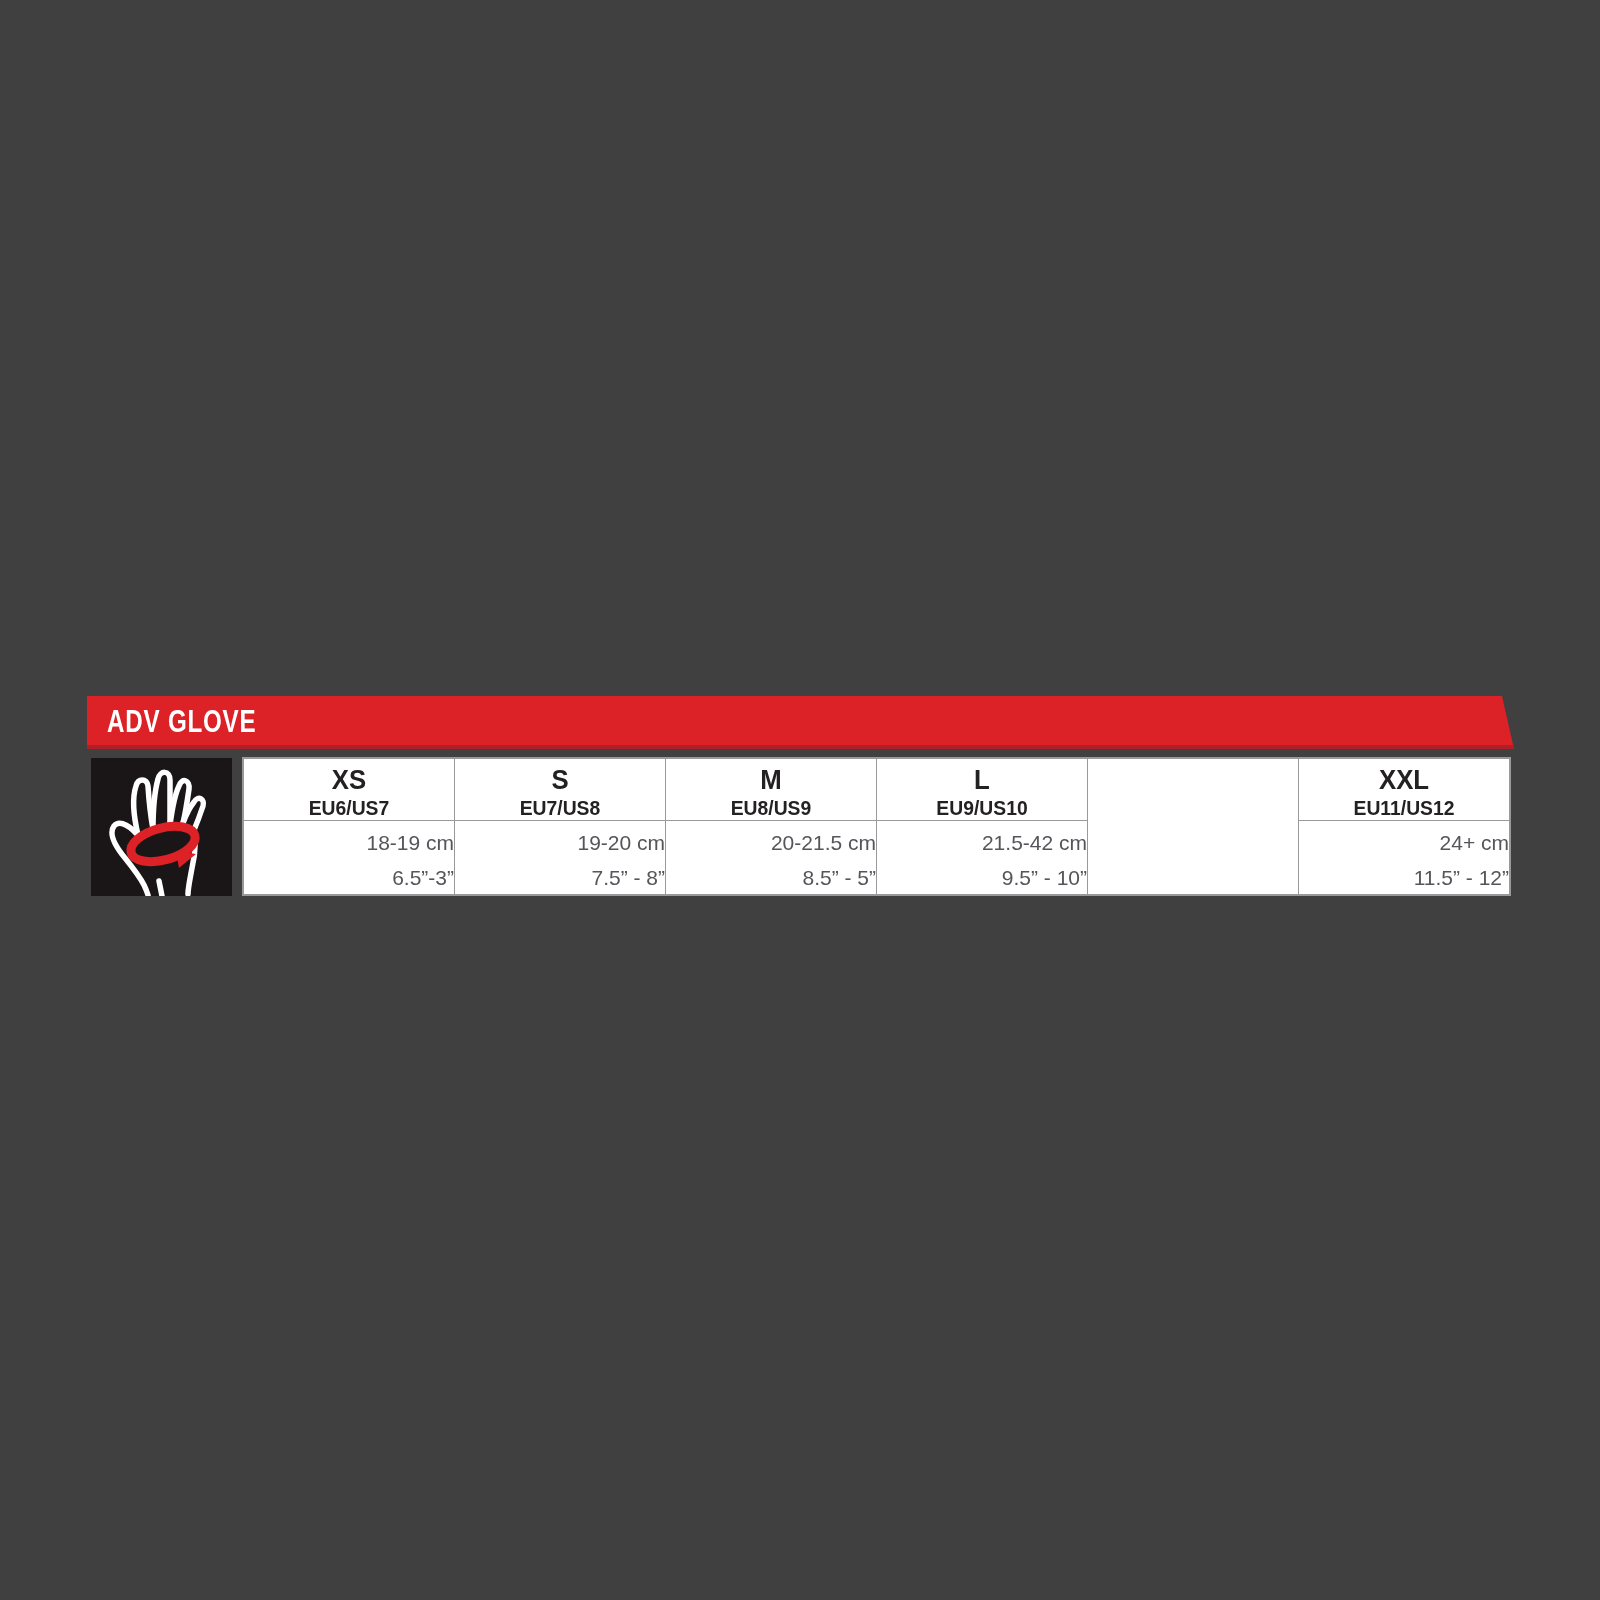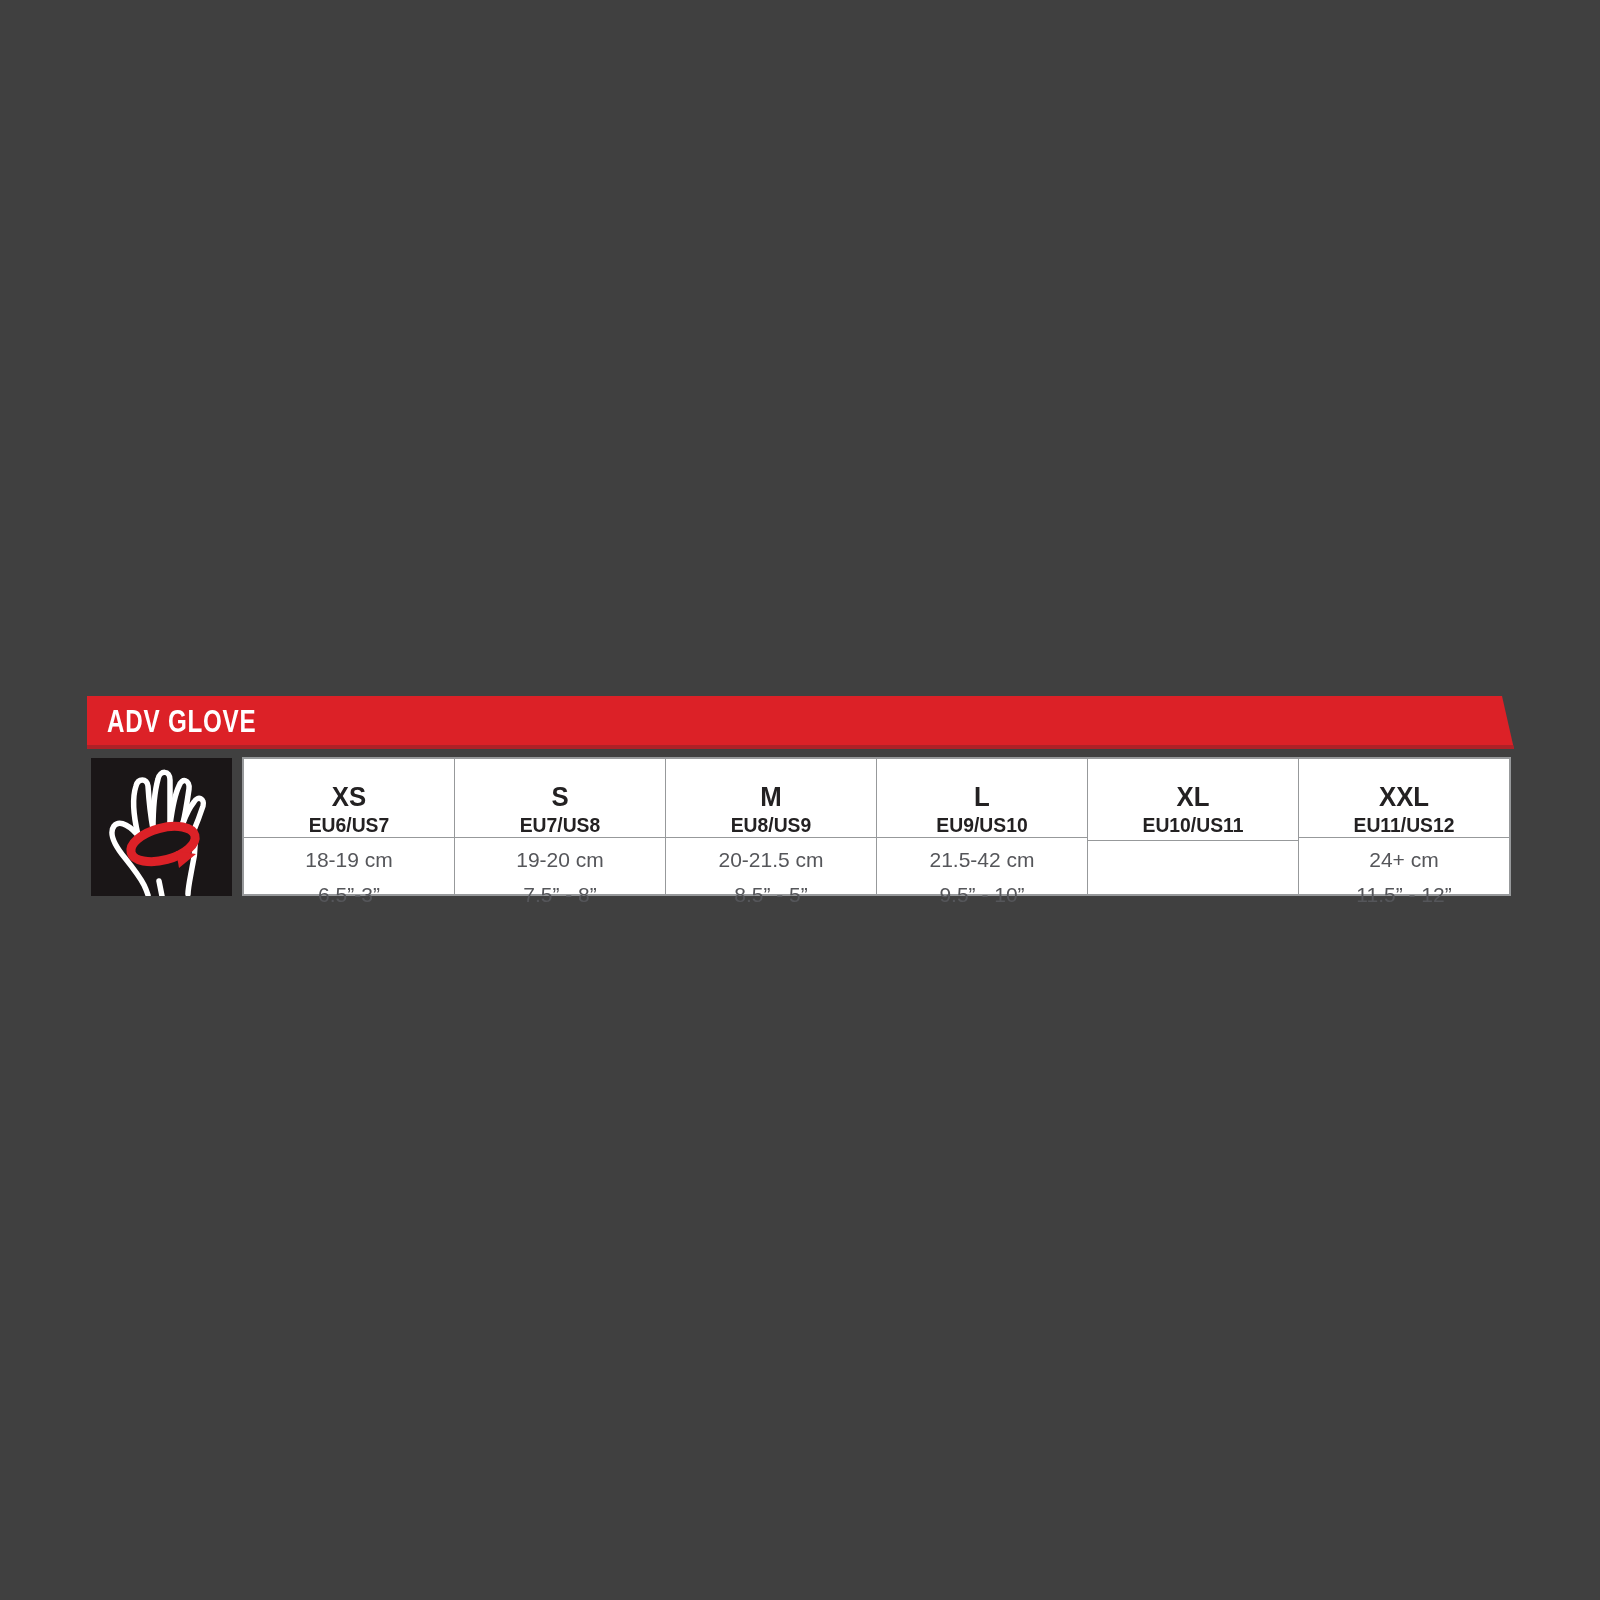--- a/index.html
+++ b/index.html
@@ -35,33 +35,33 @@
   
   .size-table {
     position:absolute; left:242px; top:757px; width:1269px; height:139px;
     border:2px solid var(--border,#97999b); box-sizing:border-box;
     display:flex; background:#ffffff;
   }
   .col { flex:1 1 0; display:flex; flex-direction:column; min-width:0; }
   .col + .col { border-left:1.5px solid var(--border,#97999b); }
   .hcell {
     height:59px; border-bottom:1.5px solid var(--border,#97999b);
-    text-align:center; padding-top:22px; box-sizing:content-box;
+    text-align:center; padding-top:5px; box-sizing:content-box;
   }
   .sz {
     font-size:28px; line-height:31px; font-weight:700;
     color:var(--head-text,#232122);
     transform:scaleX(0.92); transform-origin:center;
   }
   .eu {
     font-size:21px; line-height:25px; font-weight:700;
     color:var(--head-text,#232122);
     transform:scaleX(0.92); transform-origin:center;
   }
-  .dcell { flex:1; text-align:center; padding-top:4px; }
+  .dcell { flex:1; text-align:right; padding-top:4px; }
   .cm, .in {
     font-size:21px; line-height:35px; font-weight:400;
     color:var(--data-text,#55565a);
   }
 </style>
 </head>
 <body>
 
 <div class="canvas">
 
@@ -130,24 +130,20 @@
         <div class="hcell">
           <div class="sz">L</div>
           <div class="eu">EU9/US10</div>
         </div>
         <div class="dcell">
           <div class="cm">21.5-42 cm</div>
           <div class="in">9.5” - 10”</div>
         </div>
       </div>
       <div class="col">
-        <div class="hcell">
-          <div class="sz">XL</div>
-          <div class="eu">EU10/US11</div>
-        </div>
       </div>
       <div class="col">
         <div class="hcell">
           <div class="sz">XXL</div>
           <div class="eu">EU11/US12</div>
         </div>
         <div class="dcell">
           <div class="cm">24+ cm</div>
           <div class="in">11.5” - 12”</div>
         </div>

